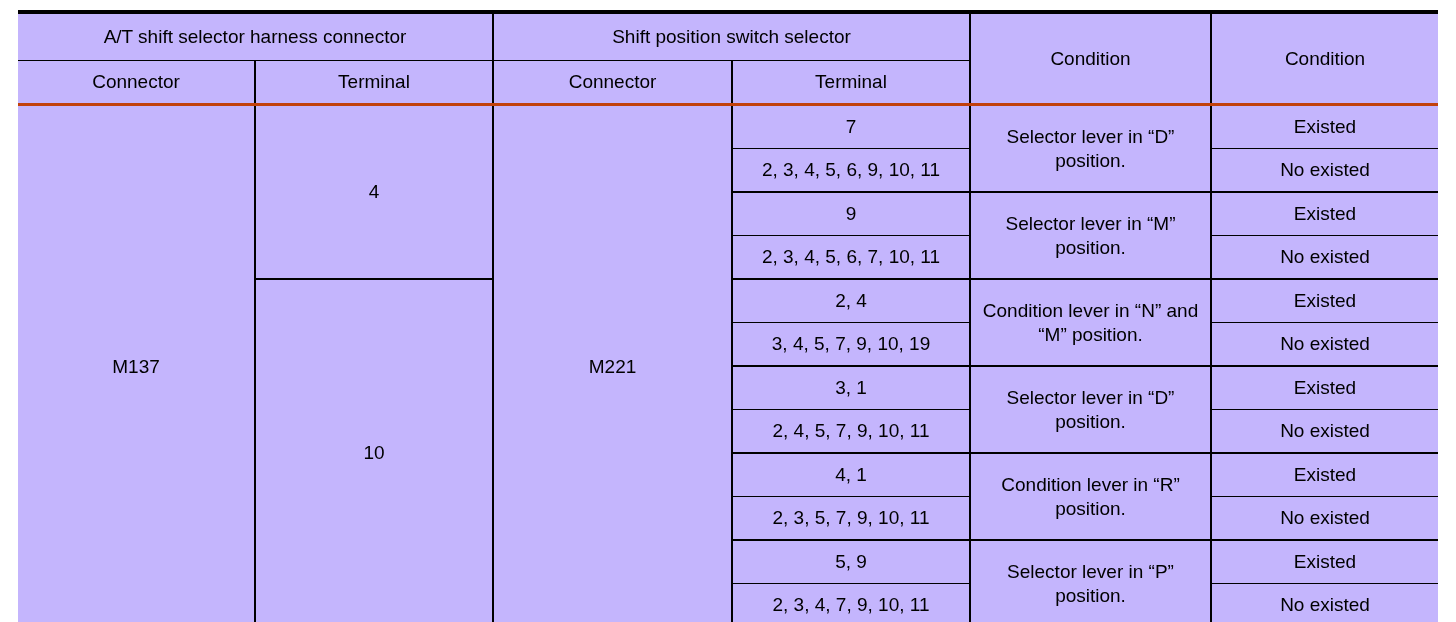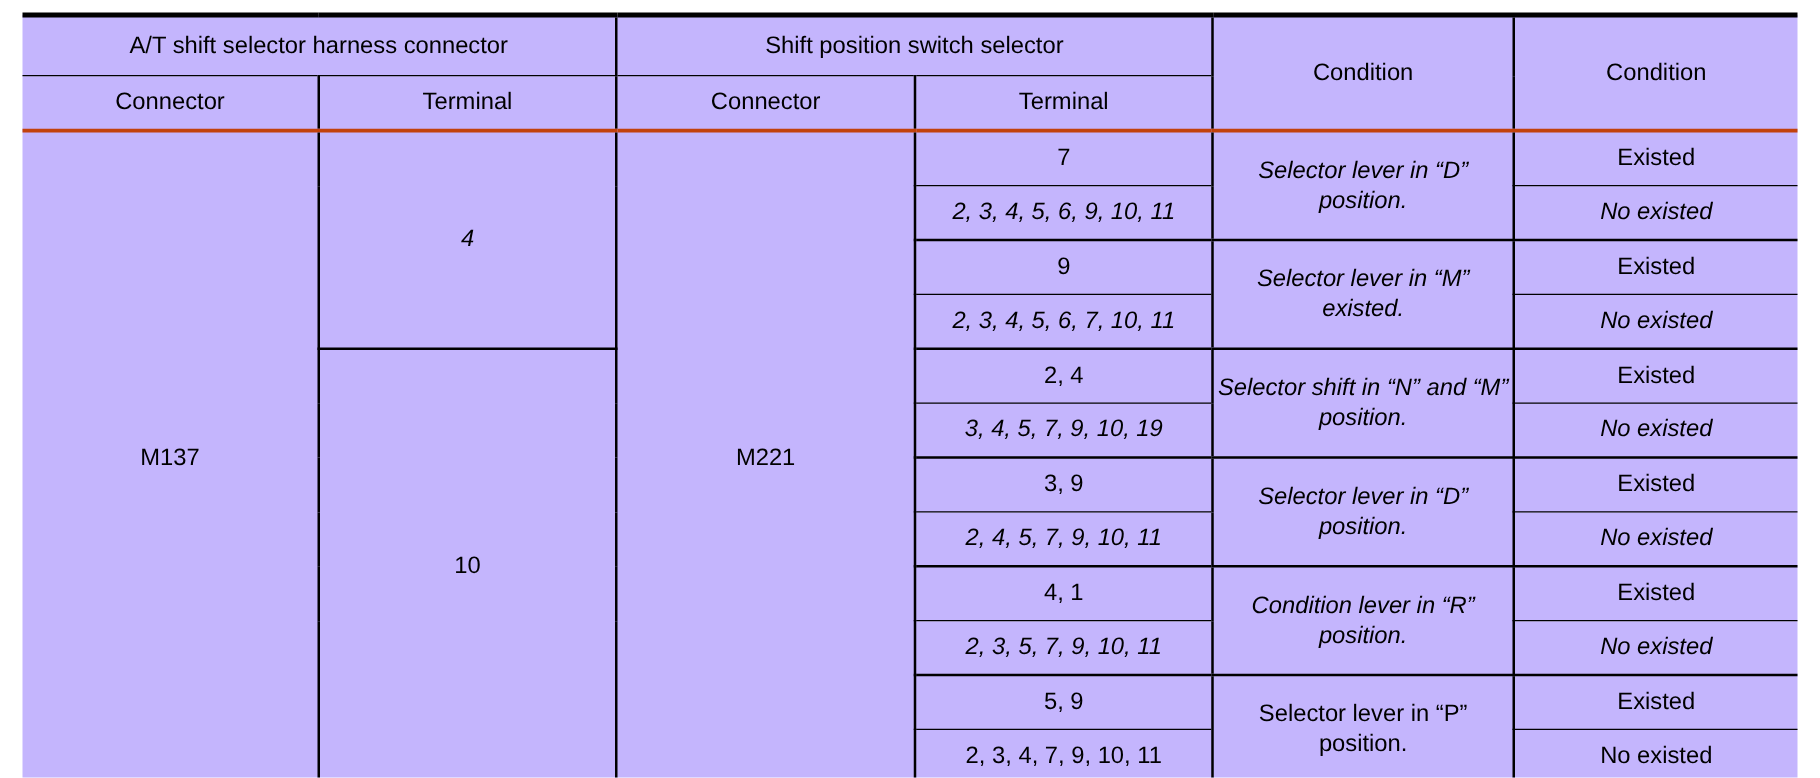--- a/index.html
+++ b/index.html
@@ -41,21 +41,21 @@
     line-height: 1.25;
     color: #000000;
     background: #c4b5fd;
     vertical-align: middle;
     text-align: center;
   }
 
   
   .rule-top    { border-top: 4px solid #000; }
   .rule-bottom-thick { border-bottom: 3px solid #c2410c; }
-  .rule-bottom-med   { border-bottom: 2px solid #000; font-style: italic; }
+  .rule-bottom-med   { border-bottom: 2px solid #000; }
   .rule-bottom-thin  { border-bottom: 1px solid #000; }
   .vl-right { border-right: 2px solid #000; }
 
   
   .hdr-group {
     height: 46px;
     font-size: 19px;
   }
   .hdr-sub {
     height: 42px;
@@ -125,41 +125,41 @@
         <td class="cell cell-cond rule-bottom-med vl-right" rowspan="2">Selector lever in “D” position.</td>
         <td class="cell rule-bottom-thin">Existed</td>
       </tr>
       <tr>
         <td class="cell rule-bottom-med vl-right">2, 3, 4, 5, 6, 9, 10, 11</td>
         <td class="cell rule-bottom-med">No existed</td>
       </tr>
 
       <tr>
         <td class="cell rule-bottom-thin vl-right">9</td>
-        <td class="cell cell-cond rule-bottom-med vl-right" rowspan="2">Selector lever in “M” existed.</td>
+        <td class="cell cell-cond rule-bottom-med vl-right" rowspan="2">Selector lever in “M” position.</td>
         <td class="cell rule-bottom-thin">Existed</td>
       </tr>
       <tr>
         <td class="cell rule-bottom-med vl-right">2, 3, 4, 5, 6, 7, 10, 11</td>
         <td class="cell rule-bottom-med">No existed</td>
       </tr>
 
       <tr>
         <td class="cell cell-span rule-bottom-thick vl-right" rowspan="8">10</td>
         <td class="cell rule-bottom-thin vl-right">2, 4</td>
-        <td class="cell cell-cond rule-bottom-med vl-right" rowspan="2">Selector shift in “N” and “M” position.</td>
+        <td class="cell cell-cond rule-bottom-med vl-right" rowspan="2">Condition lever in “N” and “M” position.</td>
         <td class="cell rule-bottom-thin">Existed</td>
       </tr>
       <tr>
         <td class="cell rule-bottom-med vl-right">3, 4, 5, 7, 9, 10, 19</td>
         <td class="cell rule-bottom-med">No existed</td>
       </tr>
 
       <tr>
-        <td class="cell rule-bottom-thin vl-right">3, 9</td>
+        <td class="cell rule-bottom-thin vl-right">3, 1</td>
         <td class="cell cell-cond rule-bottom-med vl-right" rowspan="2">Selector lever in “D” position.</td>
         <td class="cell rule-bottom-thin">Existed</td>
       </tr>
       <tr>
         <td class="cell rule-bottom-med vl-right">2, 4, 5, 7, 9, 10, 11</td>
         <td class="cell rule-bottom-med">No existed</td>
       </tr>
 
       <tr>
         <td class="cell rule-bottom-thin vl-right">4, 1</td>

